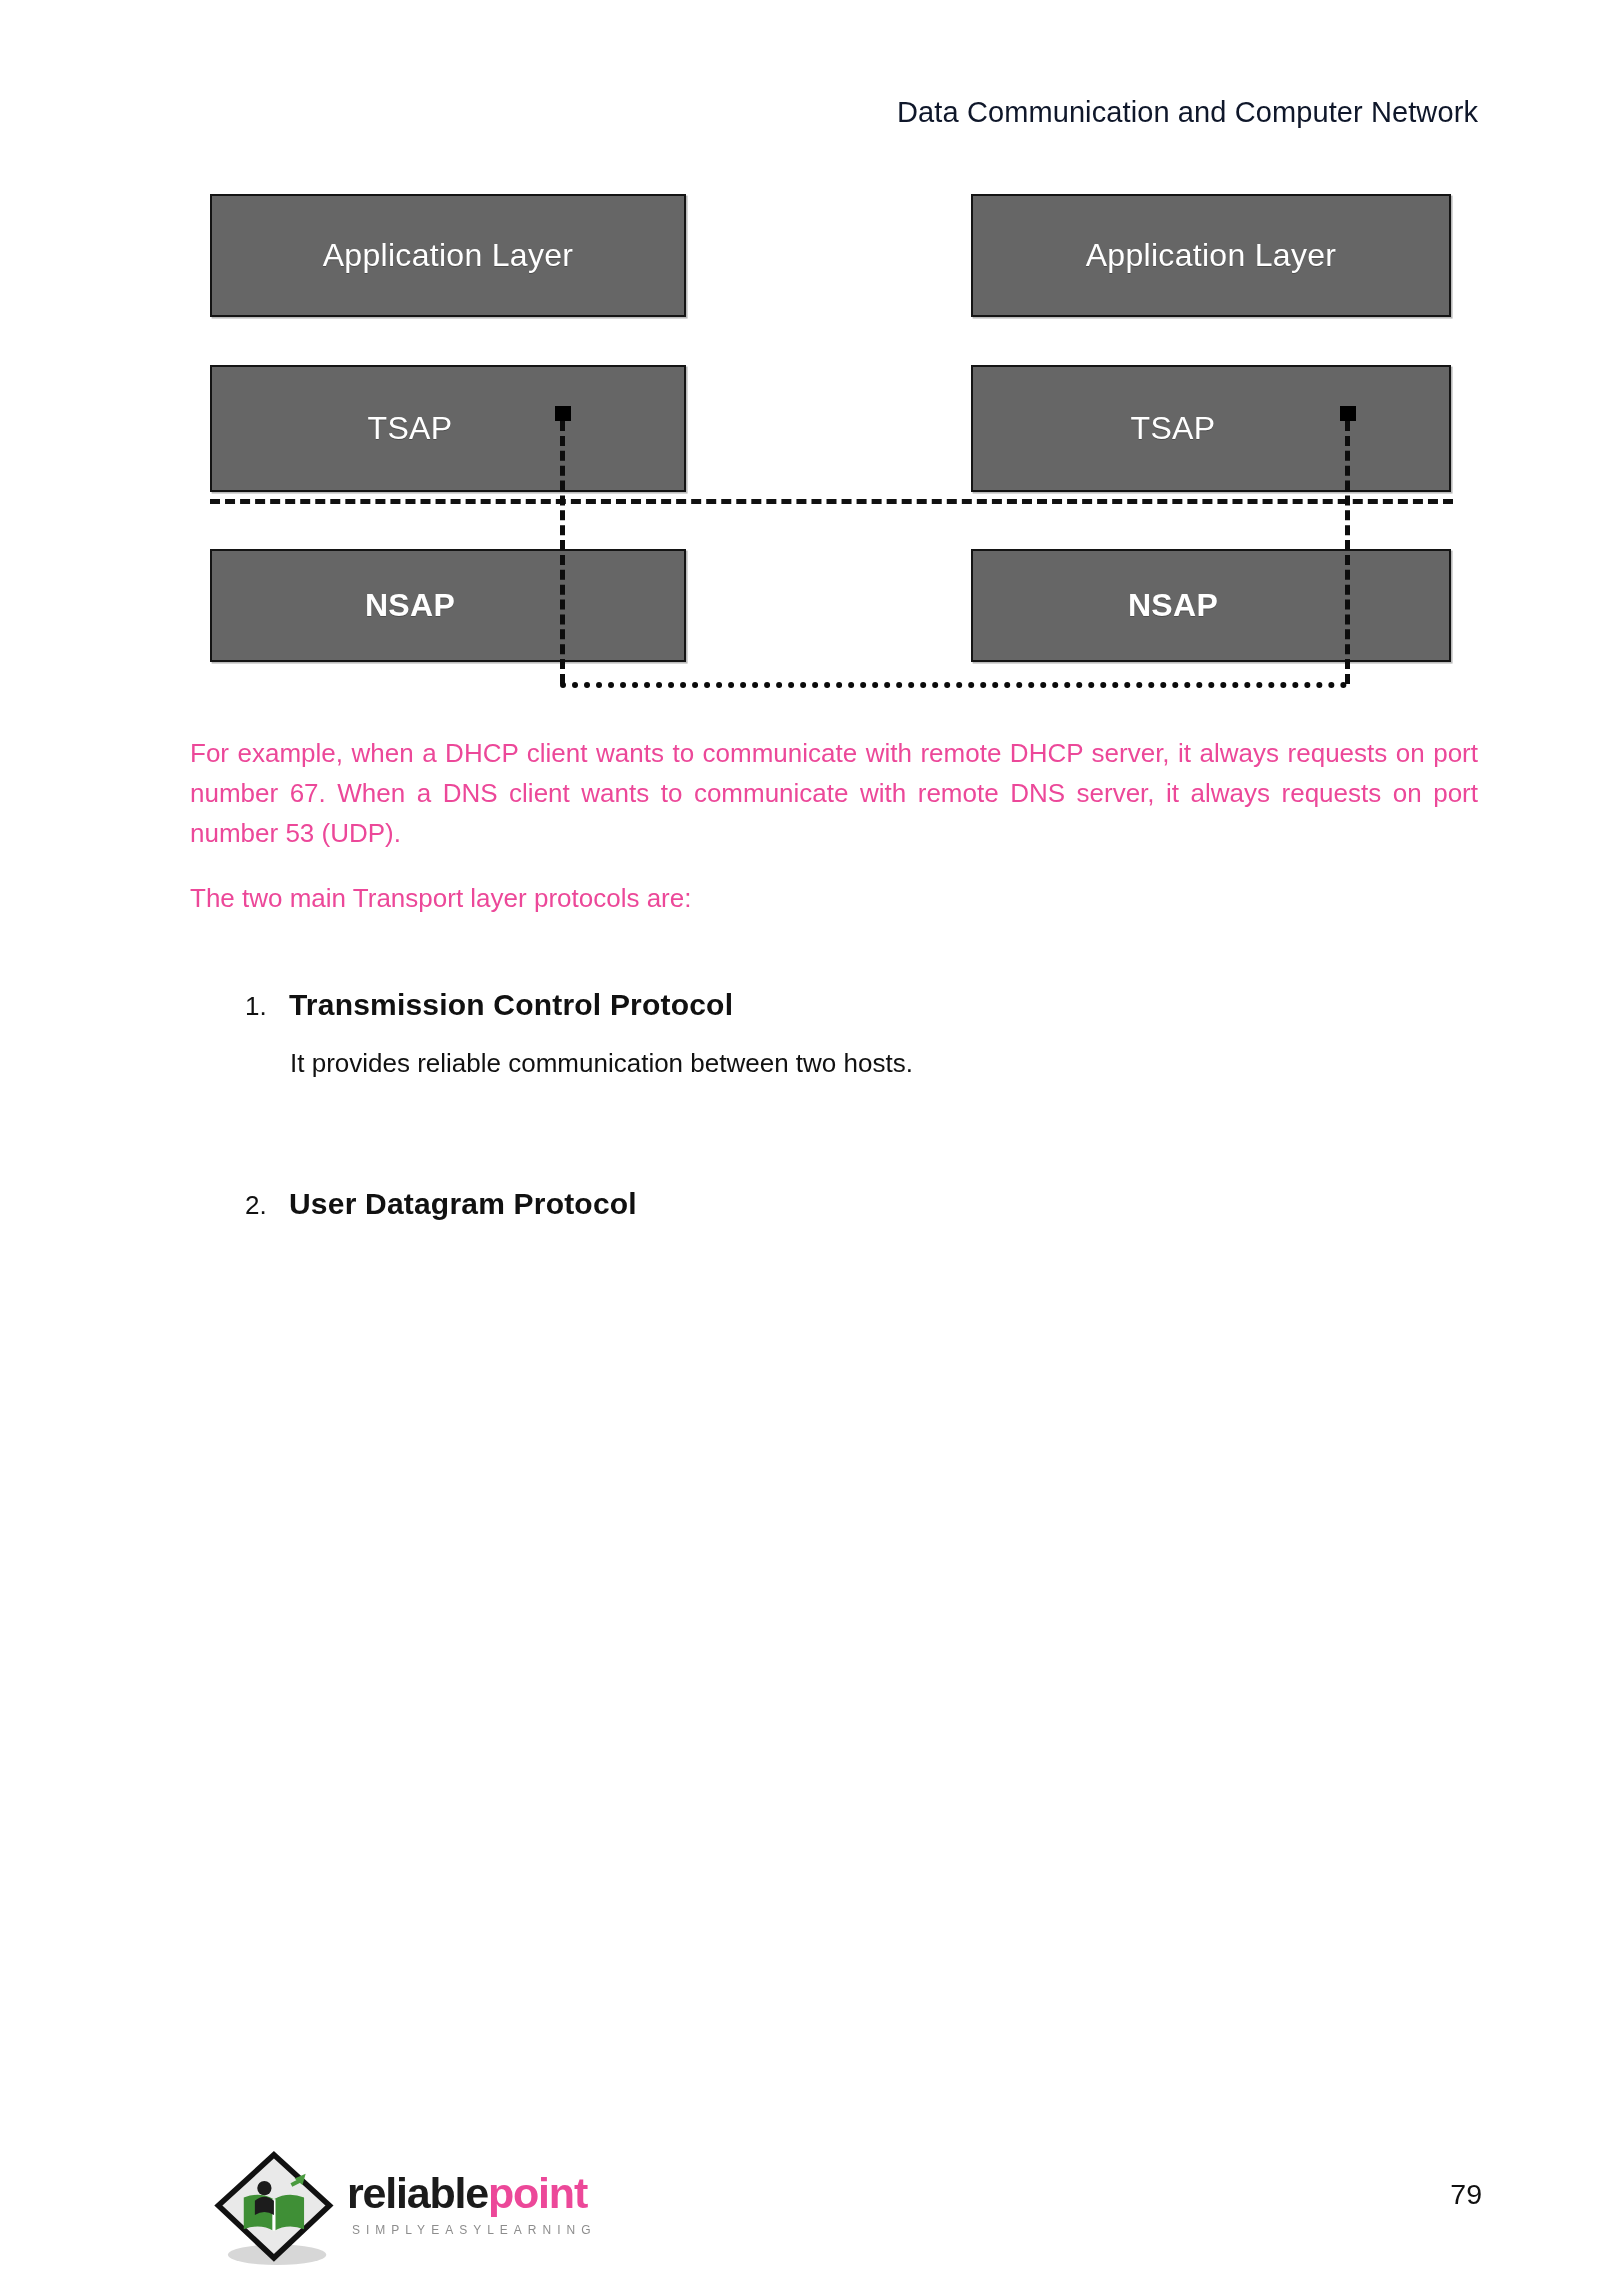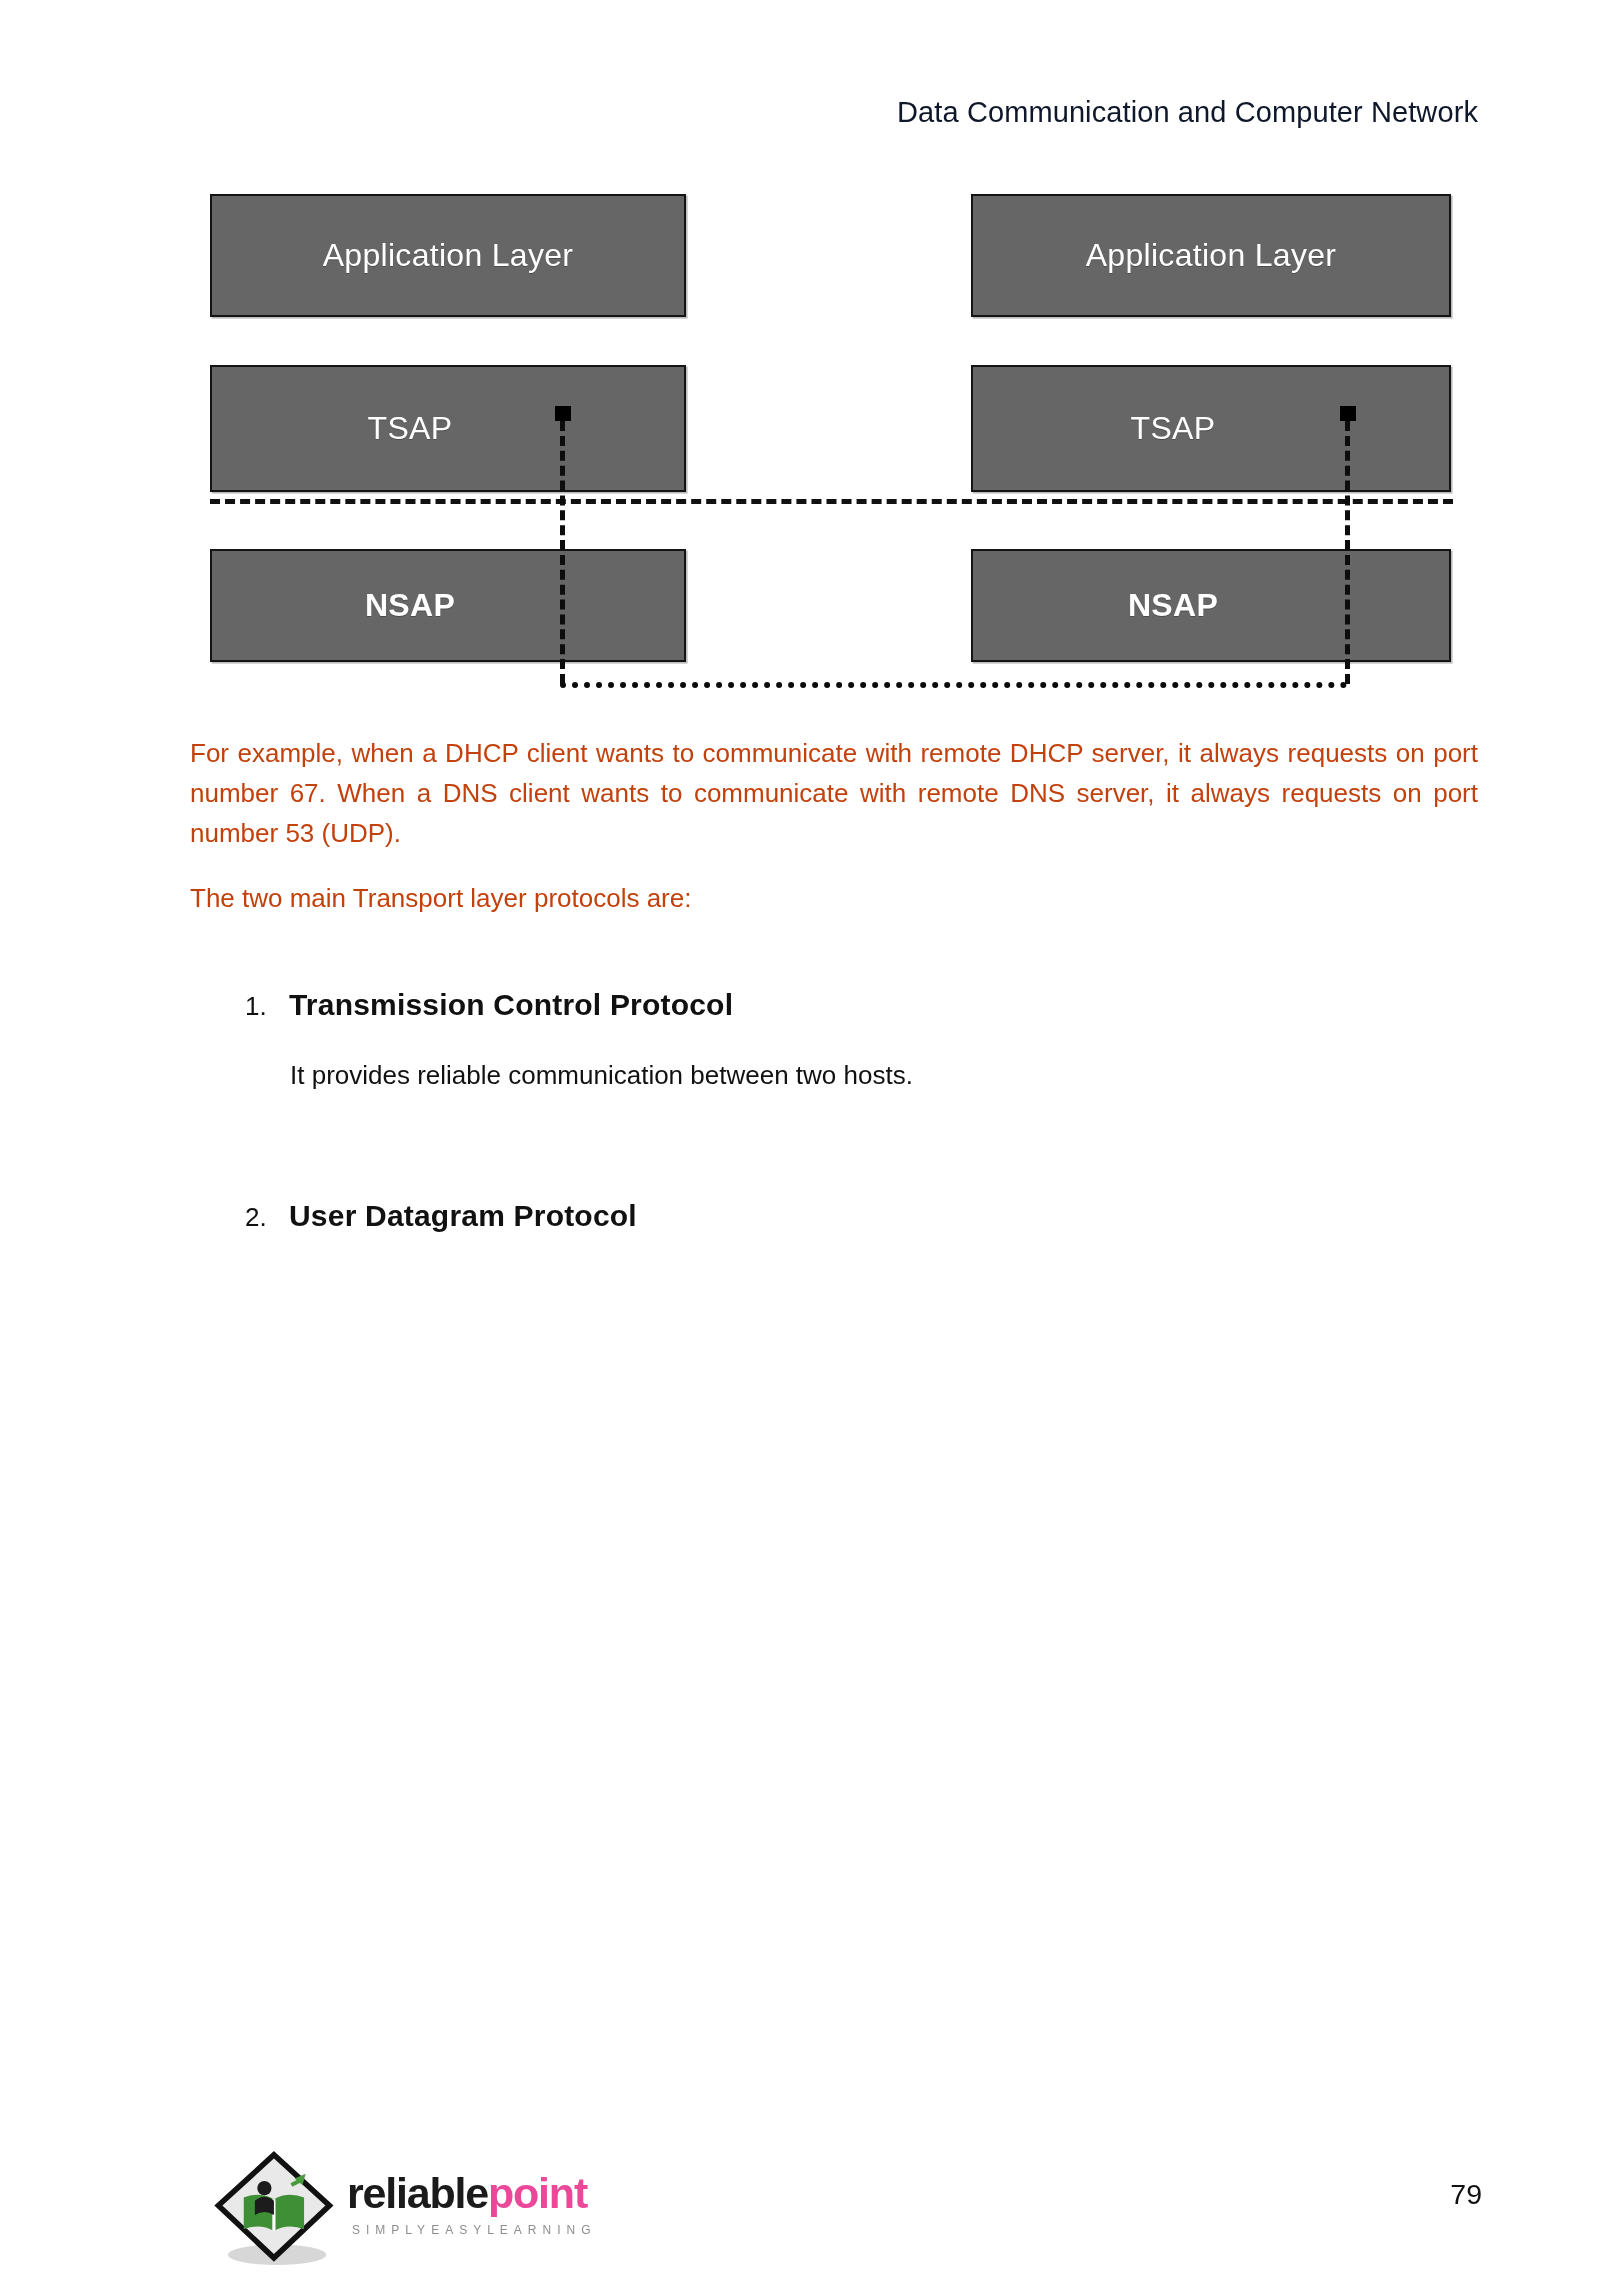--- a/index.html
+++ b/index.html
@@ -104,21 +104,21 @@
     border-top: 6.3px dotted #0b0b0b;
   }
 
   
   .body-text {
     position: absolute;
     left: 190px;
     width: 1288px;
     font-size: 26px;
     line-height: 40px;
-    color: #c2410c;
+    color: #ec4899;
   }
   .para-justify { text-align: justify; }
 
   .para-example { top: 733px; }
   .para-protocols { top: 878px; }
 
   .num-list {
     position: absolute;
     left: 190px;
     width: 1288px;
@@ -138,21 +138,21 @@
     font-size: 26px;
   }
   .li-title {
     font-weight: bold;
     font-size: 30px;
     letter-spacing: 0.2px;
     margin-top: 45px;
   }
   .li-desc {
     margin-left: 100px;
-    margin-top: 34px;
+    margin-top: 22px;
     margin-bottom: 60px;
     font-size: 26px;
     line-height: 38px;
   }
 
   
   .footer-logo {
     position: absolute;
     left: 212px;
     top: 2150px;

